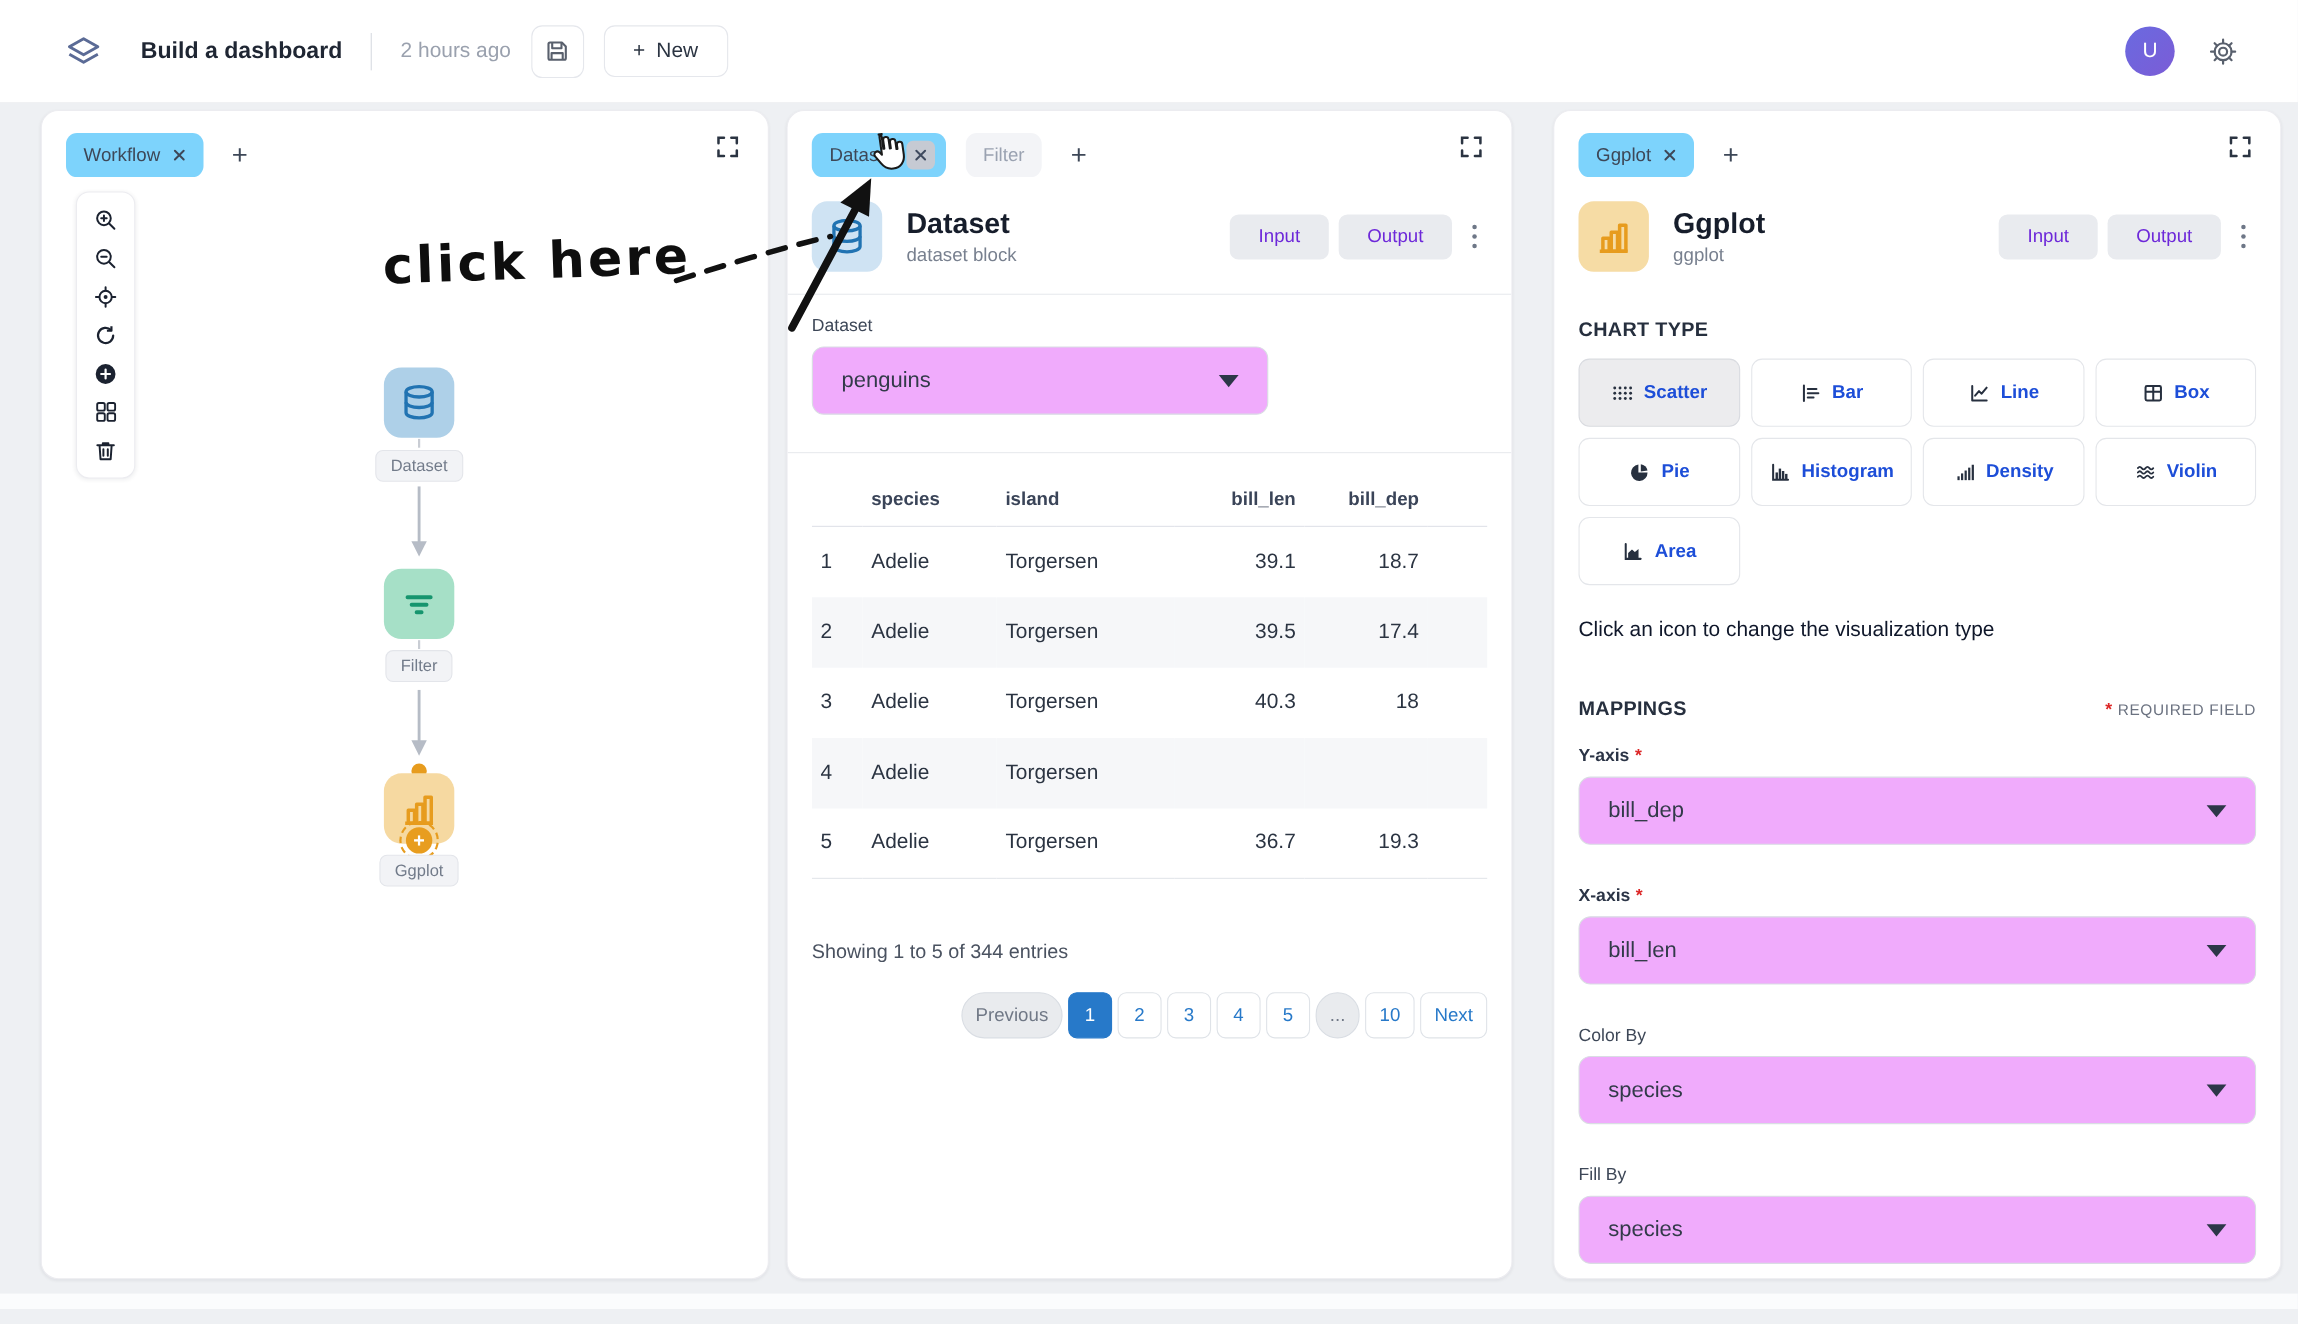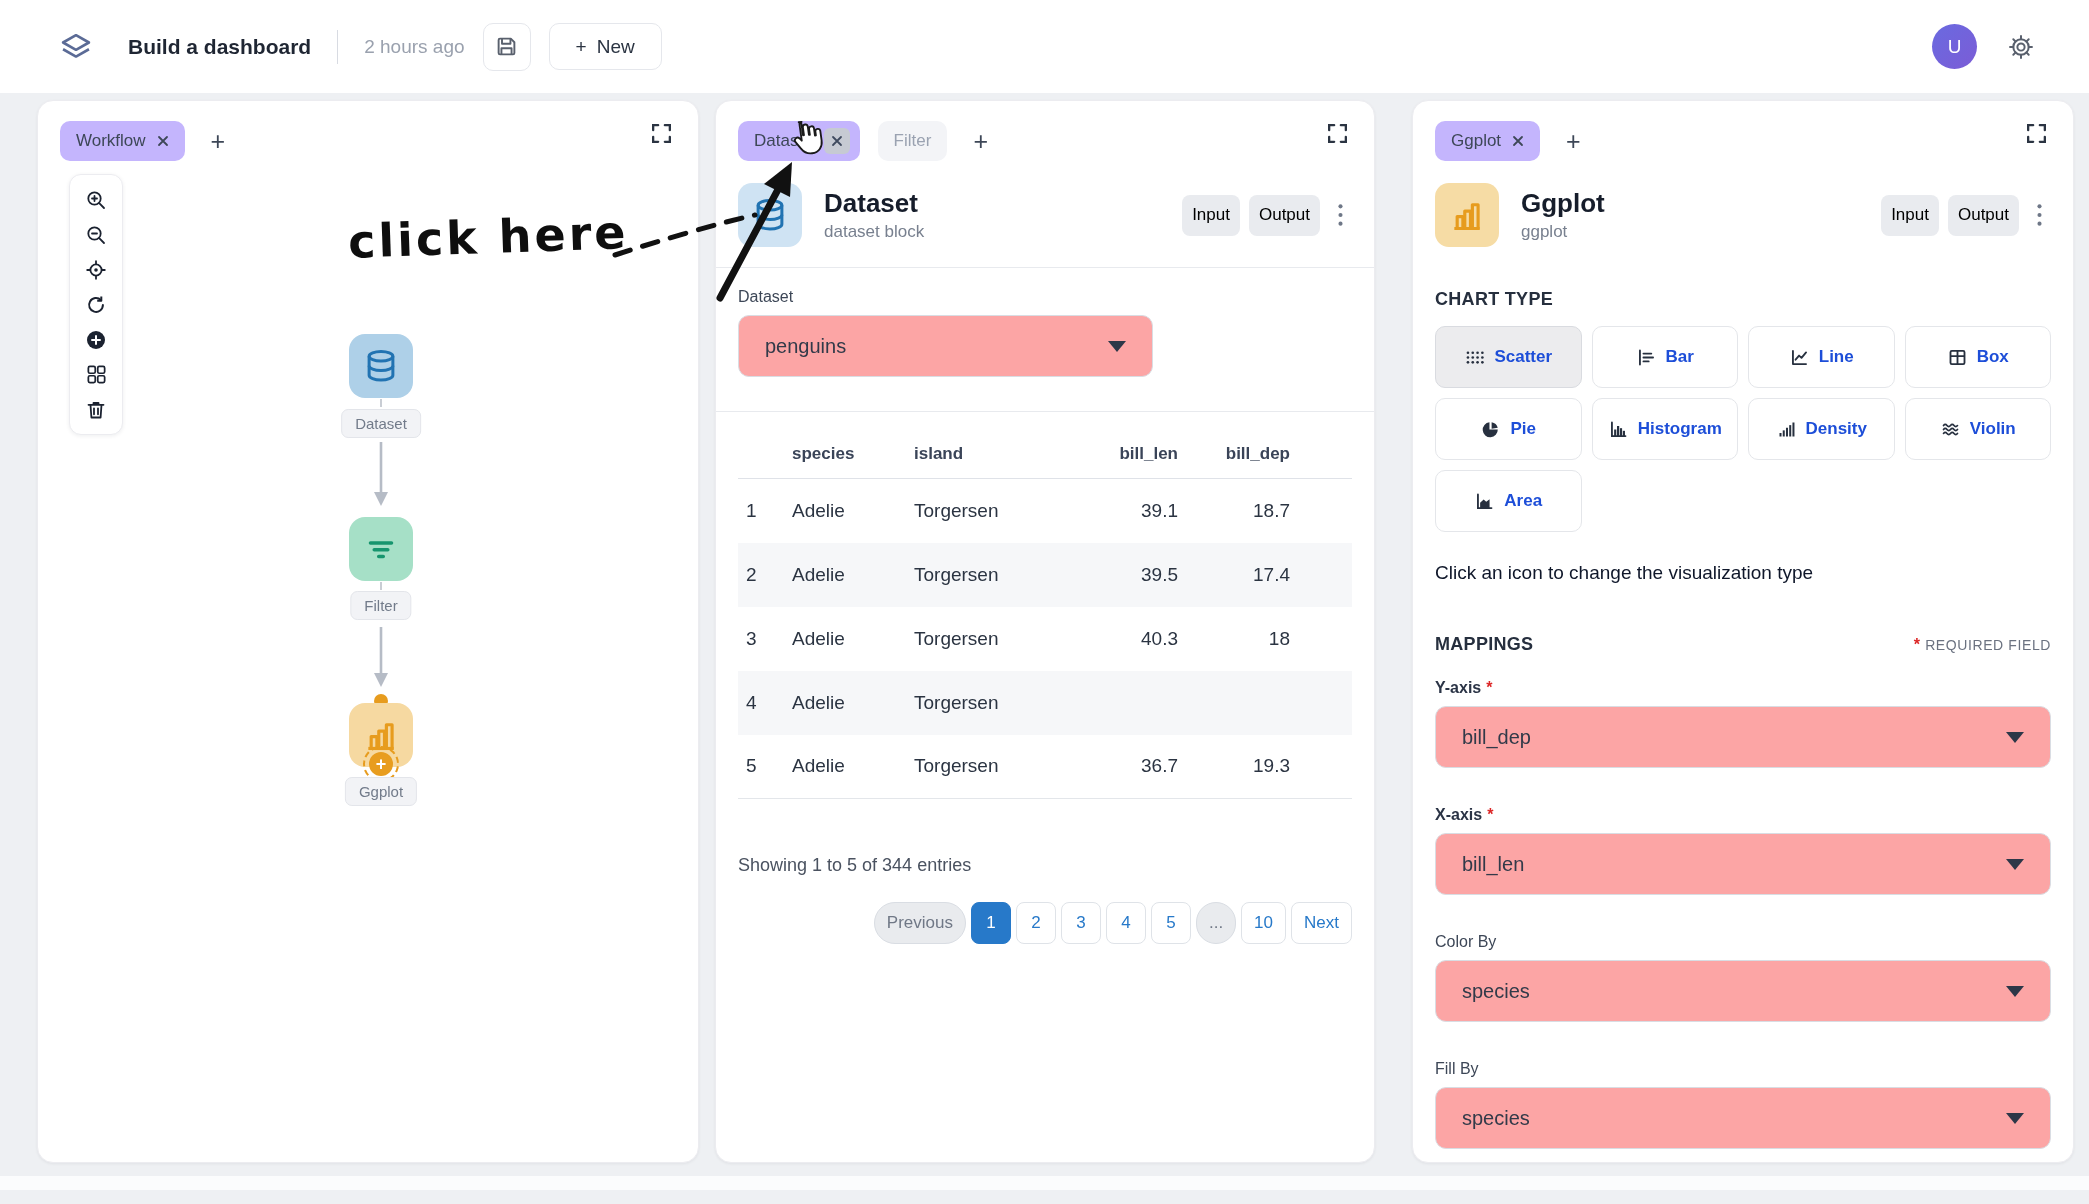--- a/index.html
+++ b/index.html
@@ -23,45 +23,45 @@
   .board { position:relative; height:1097px; background:#eef0f3; }
   .panel { position:absolute; top:7px; height:1063px; background:#fff; border-radius:16px; box-shadow:0 1px 3px rgba(20,24,40,.06); border:1px solid #ececf0; overflow:hidden; padding:20px 22px; }
   .panel-workflow { left:37px; width:662px; }
   .panel-dataset { left:715px; width:660px; }
   .panel-ggplot { left:1412px; width:662px; }
   .bottom-strip { position:absolute; left:0; bottom:0; width:100%; height:14px; background:#fbfcfd; }
 
   
   .tabs-row { display:flex; align-items:center; height:40px; position:relative; }
   .tab { display:flex; align-items:center; gap:11px; height:40px; padding:0 16px; border-radius:10px; font-size:17px; cursor:pointer; }
-  .tab.active { background:#c4b5fd; color:#3d4757; }
+  .tab.active { background:#7dd3fc; color:#3d4757; }
   .tab.inactive { background:#f3f4f7; color:#9aa2b1; margin-left:18px; }
   .tab .x-wrap { display:flex; align-items:center; justify-content:center; }
   .tab .x-square { width:26px; height:26px; background:#c6cad3; border-radius:6px; display:flex; align-items:center; justify-content:center; margin-right:-6px; }
   .plus-btn { margin-left:26px; background:none; border:none; font-size:25px; color:#3d4757; cursor:pointer; line-height:1; }
   .expand-btn { position:absolute; right:2px; top:0; background:none; border:none; cursor:pointer; }
 
   
   .block-head { display:flex; align-items:center; margin-top:22px; height:64px; }
   .block-ic { width:64px; height:64px; border-radius:14px; display:flex; align-items:center; justify-content:center; flex:0 0 auto; }
   .block-ic.blue { background:#cfe3f3; }
   .block-ic.orange { background:#f6dca5; }
   .block-titles { margin-left:22px; flex:1; }
   .block-title { font-size:26px; font-weight:700; color:#161d2b; }
   .block-sub { font-size:17px; color:#78808f; margin-top:3px; }
-  .pill-btn { height:41px; padding:0 10px; background:#e9ebef; border:none; border-radius:8px; font-size:17px; color:#000000; cursor:pointer; }
+  .pill-btn { height:41px; padding:0 26px; background:#e9ebef; border:none; border-radius:8px; font-size:17px; color:#6d28d9; cursor:pointer; }
   .head-actions { display:flex; align-items:center; gap:9px; }
   .kebab { background:none; border:none; cursor:pointer; padding:4px 8px; }
   .divider { height:1px; background:#e8eaee; margin:20px -22px 0; }
 
   
   .f-label { font-size:16px; color:#3d4757; margin-top:20px; }
   .f-label.b { font-weight:700; color:#2b3446; }
   .req { color:#dc2626; font-weight:700; margin-left:5px; }
-  .select { margin-top:9px; height:62px; background:#fca5a5; border:1px solid #d9dde3; border-radius:11px; display:flex; align-items:center; justify-content:space-between; padding:0 26px; cursor:pointer; }
+  .select { margin-top:9px; height:62px; background:#f0abfc; border:1px solid #d9dde3; border-radius:11px; display:flex; align-items:center; justify-content:space-between; padding:0 26px; cursor:pointer; }
   .sel-val { font-size:20px; color:#323a49; }
   .caret { width:0; height:0; border-left:9px solid transparent; border-right:9px solid transparent; border-top:11px solid #2d3748; }
   .panel-dataset .select { width:415px; }
 
   
   .table-wrap { margin-top:18px; overflow:hidden; width:100%; }
   table { border-collapse:collapse; table-layout:fixed; width:700px; font-size:19px; }
   th { font-size:17px; font-weight:700; color:#3a4458; text-align:left; padding:14px 8px; border-bottom:1px solid #dfe2e8; }
   td { padding:0 8px; height:64px; color:#2b3442; }
   tbody tr:nth-child(even) { background:#f6f7f9; }

